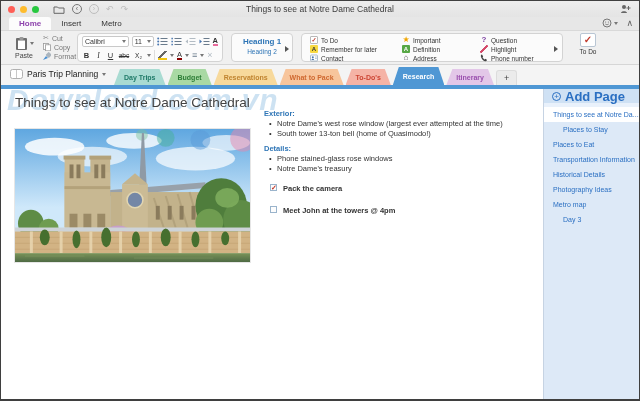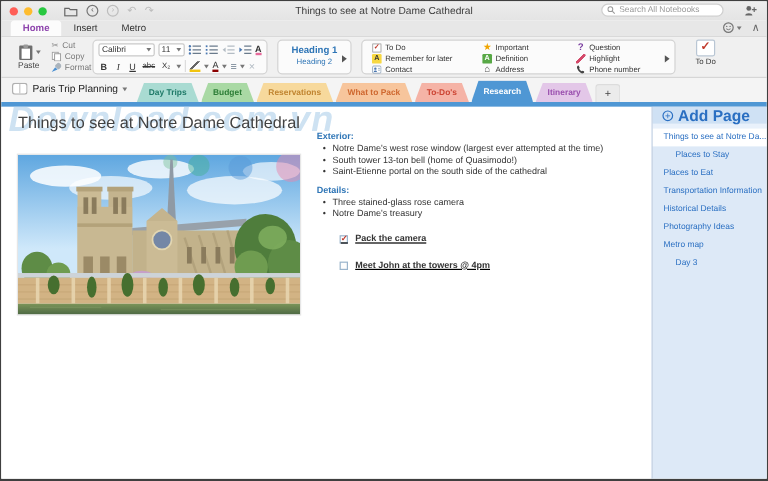--- a/index.html
+++ b/index.html
@@ -102,21 +102,21 @@
   .canvas { position:absolute; left:0; top:0; right:96px; bottom:0; background:#fff; overflow:hidden; }
   .watermark { position:absolute; left:6px; top:-6px; font-size:30px; font-weight:bold; font-style:italic;
                color:#a6cbe8; opacity:.55; letter-spacing:1px; white-space:nowrap; }
   .pg-title { position:absolute; left:14px; top:6px; font-size:13.5px; color:#424242; }
   .photo { position:absolute; left:13px; top:39px; width:237px; height:135px; border:1px solid #e6e6e6; }
   .content { position:absolute; left:263px; top:20px; width:244px; }
   .sec-h { font-size:7.5px; font-weight:bold; color:#2e75b6; margin-bottom:2px; }
   .blt { position:relative; font-size:7.5px; color:#333; line-height:8.5px; padding-left:13px; margin-bottom:1px; }
   .blt::before { content:"•"; position:absolute; left:5px; color:#333; }
   .sec2 { margin-top:6px; }
-  .todo-row { display:flex; align-items:flex-end; gap:6px; margin-left:19px;text-decoration:underline; }
+  .todo-row { display:flex; align-items:flex-start; gap:6px; margin-left:6px; }
   .todo-row.first { margin-top:11px; }
   .todo-row.second { margin-top:13px; }
   .cb { width:7px; height:7px; border:1px solid #9ab4cc; background:#fdfdfd; flex:none; font-size:7px;
         line-height:6px; text-align:center; color:#c0392b; font-weight:bold; }
   .todo-lbl { font-size:7.5px; color:#333; }
   .todo-row.first .todo-lbl { font-weight:600; }
   .todo-row.second .todo-lbl { font-weight:bold; }
 
   
   .sidebar { position:absolute; right:0; top:0; width:96px; bottom:0; background:#dde9f7;
@@ -150,29 +150,20 @@
         <svg width="12" height="9" viewBox="0 0 12 9">
             <path d="M1 2 h3.5 l1 1 H11 v5.3 H1 Z" fill="none" stroke="#666" stroke-width="1"></path>
           </svg>
       </span>
       <span class="circ">‹</span>
       <span class="circ dim">›</span>
       <span class="glyph dim">↶</span>
       <span class="glyph dim">↷</span>
     </div>
     <div class="win-title">Things to see at Notre Dame Cathedral</div>
-    <div class="searchbox">
-      <span style="margin-right:3px;">
-        <svg width="7" height="7" viewBox="0 0 8 8">
-            <circle cx="3" cy="3" r="2.3" fill="none" stroke="#999" stroke-width="1"></circle>
-            <line x1="4.8" y1="4.8" x2="7.2" y2="7.2" stroke="#999" stroke-width="1"></line>
-          </svg>
-      </span>
-      <input placeholder="Search All Notebooks" style="">
-    </div>
     <span class="share-ic">
       <svg width="11" height="10" viewBox="0 0 11 10">
           <circle cx="4" cy="3" r="2" fill="#666"></circle>
           <path d="M1 9 c0-2.5 6-2.5 6 0 Z" fill="#666"></path>
           <line x1="8.5" y1="2" x2="8.5" y2="6" stroke="#666" stroke-width="1"></line>
           <line x1="6.5" y1="4" x2="10.5" y2="4" stroke="#666" stroke-width="1"></line>
         </svg>
     </span>
   </div>
 
@@ -482,23 +473,22 @@
           <rect x="0" y="126" width="237" height="9" fill="url(#water)"></rect>
           <line x1="10" y1="129" x2="70" y2="129" stroke="#8aa06a" stroke-width=".8" opacity=".5"></line>
           <line x1="120" y1="131" x2="200" y2="131" stroke="#8aa06a" stroke-width=".8" opacity=".5"></line>
         </svg>
       </div>
 
       <div class="content">
         <div class="sec-h">Exterior:</div>
         <div class="blt">Notre Dame's west rose window (largest ever attempted at the time)</div>
         <div class="blt">South tower 13-ton bell (home of Quasimodo!)</div>
-        <div class="blt">Saint-Etienne portal on the south side of the cathedral</div>
         <div class="sec-h sec2">Details:</div>
-        <div class="blt">Three stained-glass rose camera</div>
+        <div class="blt">Phone stained-glass rose windows</div>
         <div class="blt">Notre Dame's treasury</div>
 
         <div class="todo-row first">
           <span class="cb">✓</span>
           <span class="todo-lbl">Pack the camera</span>
         </div>
         <div class="todo-row second">
           <span class="cb"></span>
           <span class="todo-lbl">Meet John at the towers @ 4pm</span>
         </div>

